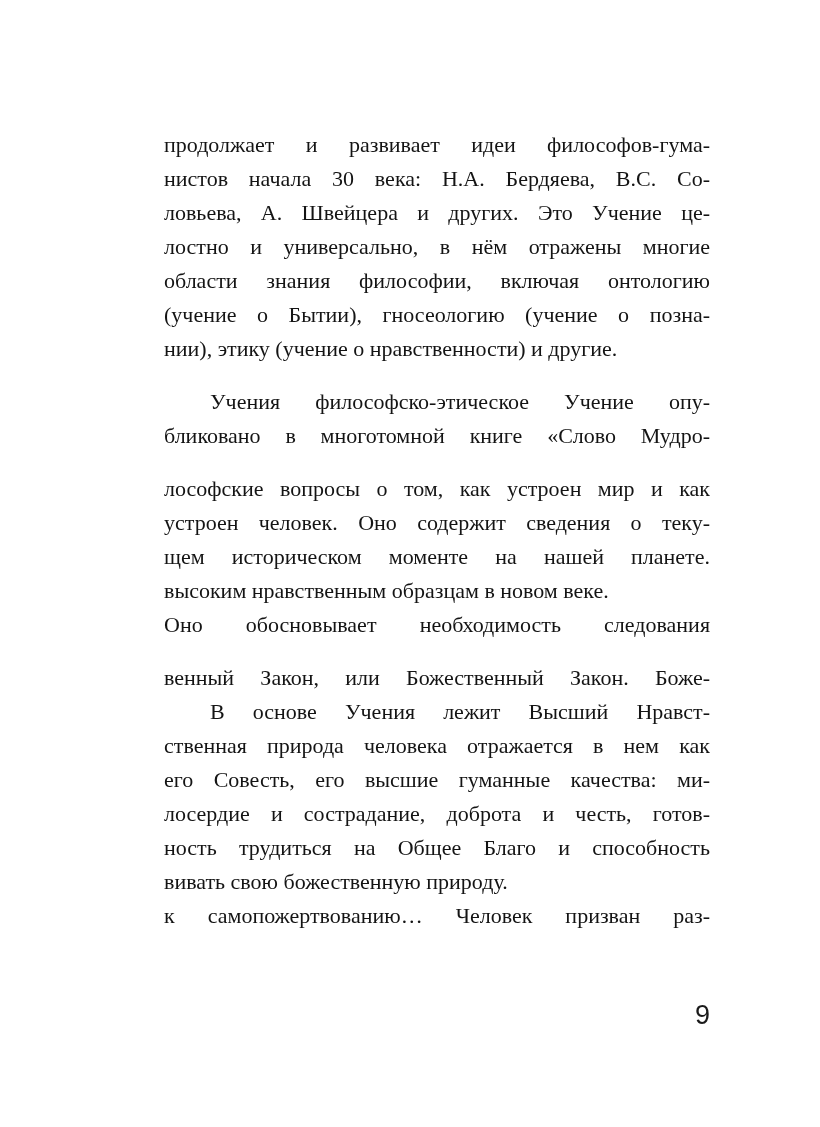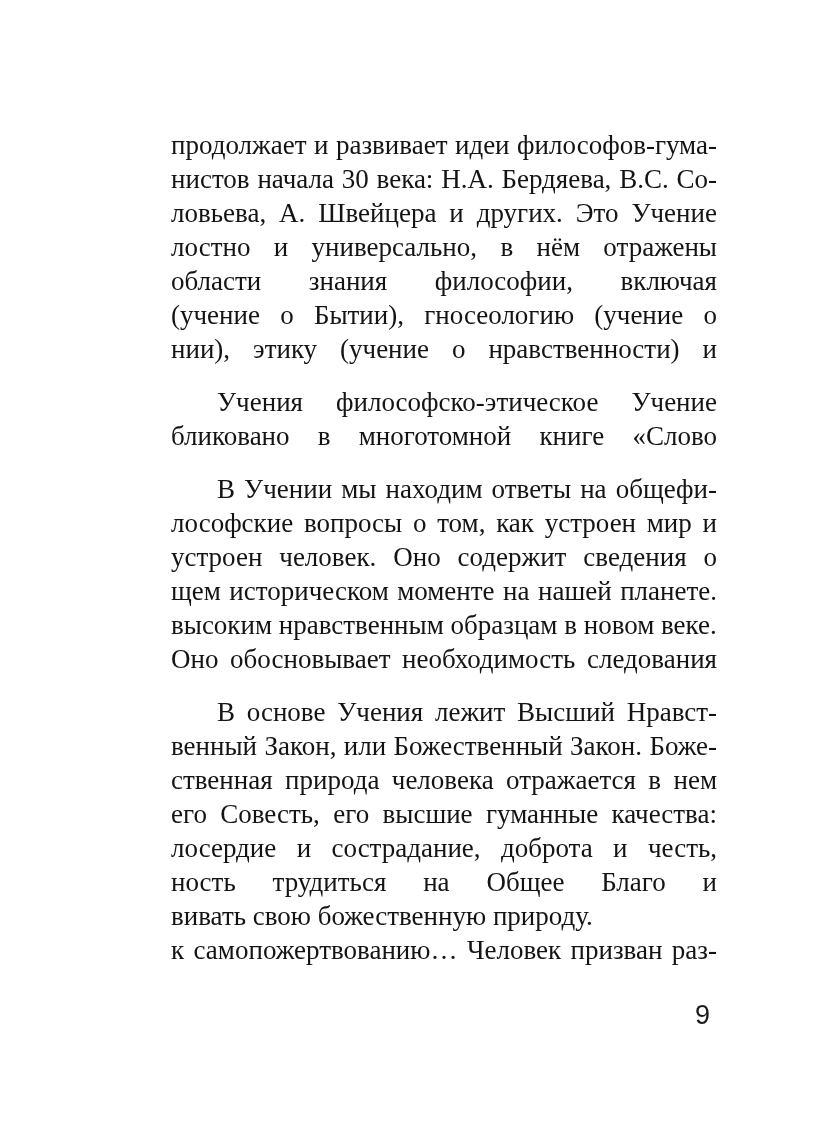--- a/index.html
+++ b/index.html
@@ -11,24 +11,24 @@
     position: relative;
     width: 820px;
     height: 1127px;
     background: #ffffff;
     overflow: hidden;
     font-family: "Liberation Serif", serif;
     color: #141414;
   }
   .text-block {
     position: absolute;
-    left: 171px;
+    left: 164px;
     top: 128px;
     width: 546px;
-    font-size: 27px;
+    font-size: 22px;
     line-height: 34px;
   }
   .paragraph {
     margin: 0 0 19px 0;
     padding: 0;
   }
   .line {
     text-align: justify;
     text-align-last: justify;
     white-space: normal;
@@ -65,30 +65,29 @@
         <div class="line">лостно и универсально, в нём отражены многие</div>
         <div class="line">области знания философии, включая онтологию</div>
         <div class="line">(учение о Бытии), гносеологию (учение о позна-</div>
         <div class="line last">нии), этику (учение о нравственности) и другие.</div>
       </div>
       <div class="paragraph indented">
         <div class="line first">Учения философско-этическое Учение опу-</div>
         <div class="line">бликовано в многотомной книге «Слово Мудро-</div>
       </div>
       <div class="paragraph indented">
-        <div class="line first">В Учении мы находим ответы на общефи-</div>
         <div class="line">лософские вопросы о том, как устроен мир и как</div>
         <div class="line">устроен человек. Оно содержит сведения о теку-</div>
         <div class="line">щем историческом моменте на нашей планете.</div>
         <div class="line last">высоким нравственным образцам в новом веке.</div>
         <div class="line">Оно обосновывает необходимость следования</div>
       </div>
       <div class="paragraph indented">
+        <div class="line">венный Закон, или Божественный Закон. Боже-</div>
         <div class="line first">В основе Учения лежит Высший Нравст-</div>
-        <div class="line">венный Закон, или Божественный Закон. Боже-</div>
         <div class="line">ственная природа человека отражается в нем как</div>
         <div class="line">его Совесть, его высшие гуманные качества: ми-</div>
         <div class="line">лосердие и сострадание, доброта и честь, готов-</div>
         <div class="line">ность трудиться на Общее Благо и способность</div>
         <div class="line last">вивать свою божественную природу.</div>
         <div class="line">к самопожертвованию… Человек призван раз-</div>
       </div>
     </div>
   <div class="page-number">9</div>
 </div>

